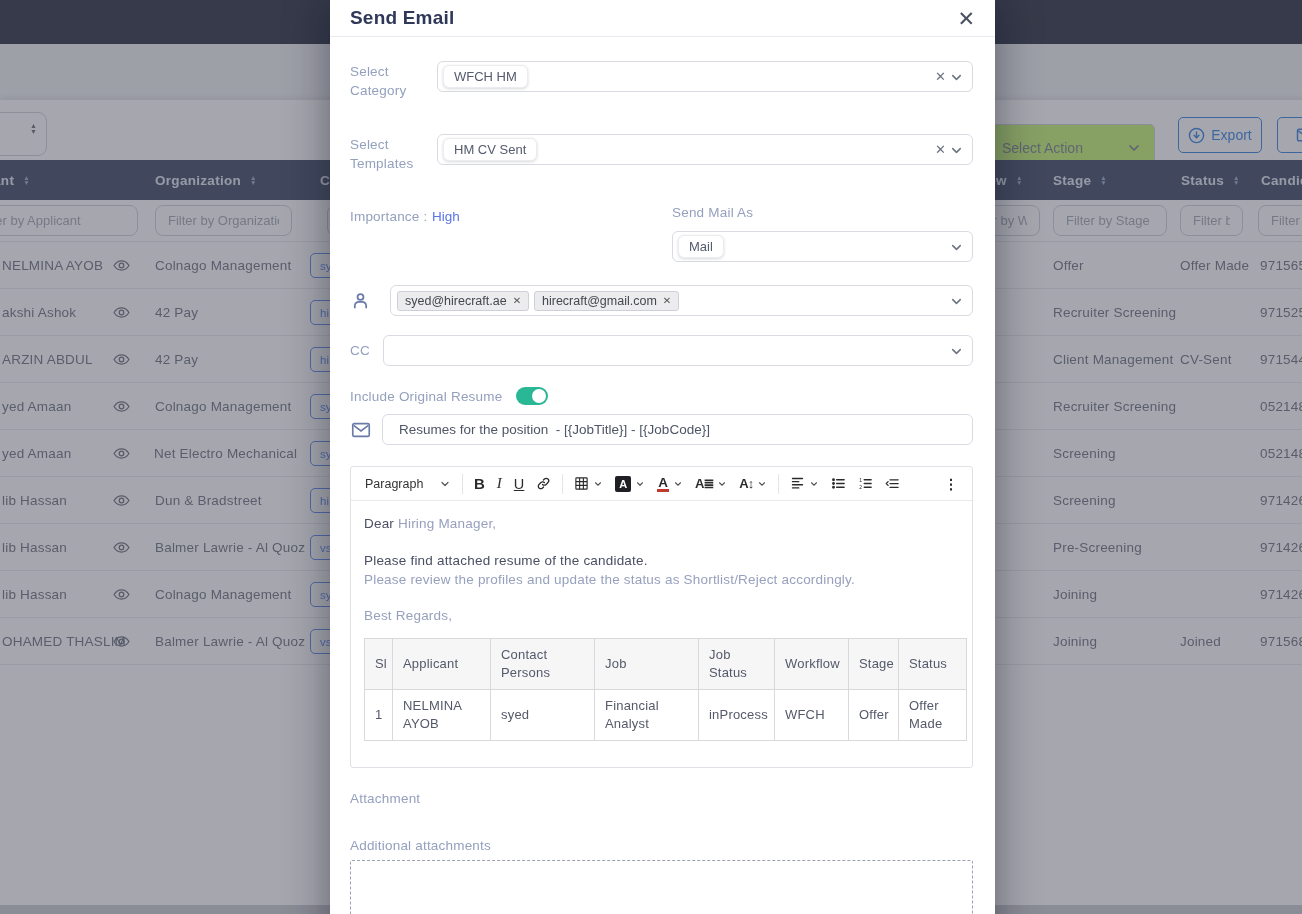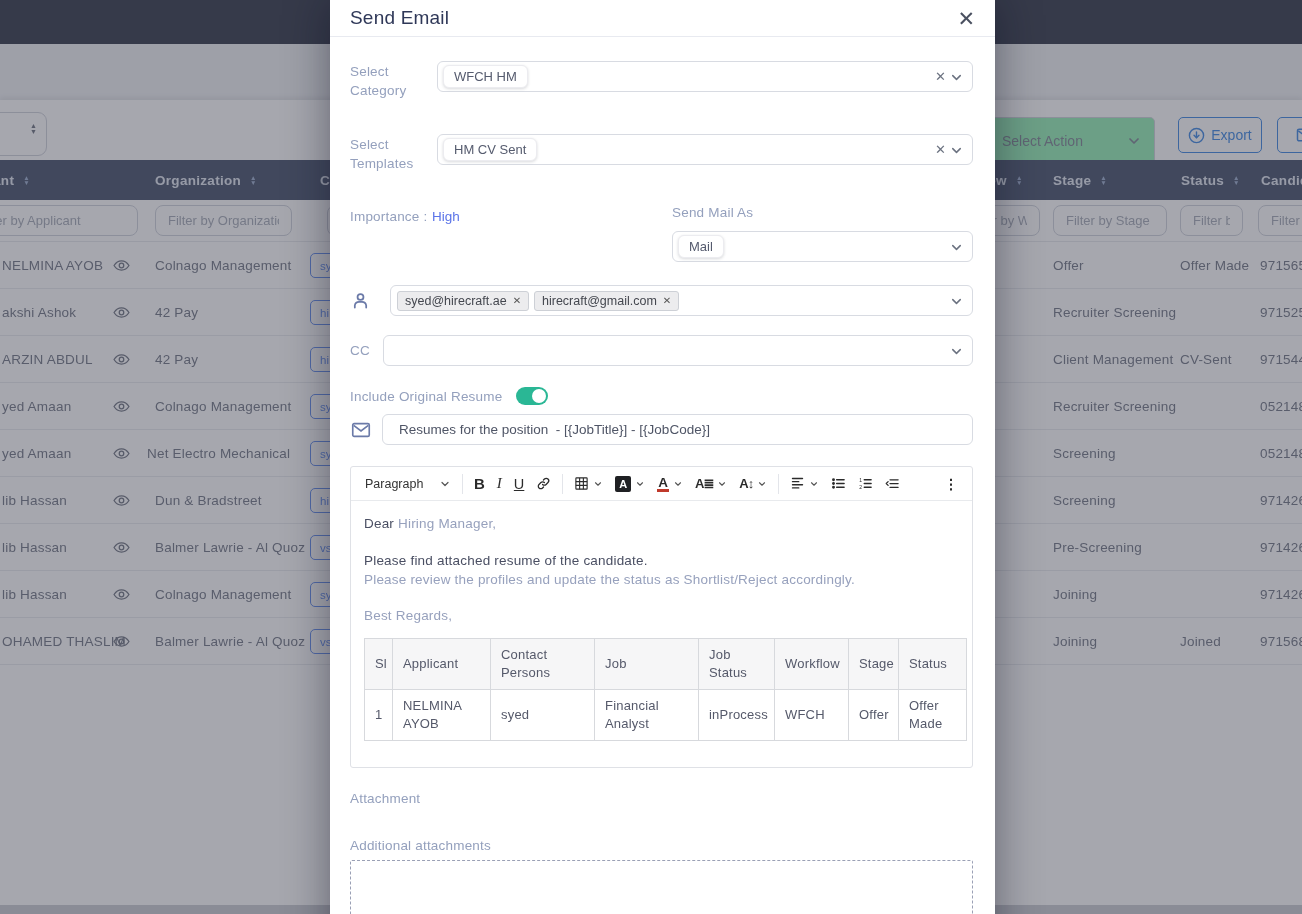--- a/index.html
+++ b/index.html
@@ -11,21 +11,21 @@
   .bg { position:absolute; inset:0; z-index:0; }
   .topbar { position:absolute; top:0; left:0; right:0; height:44px; background:#161c2e; }
   .panel { position:absolute; top:100px; left:0; right:0; bottom:9px; background:#fff;
     box-shadow:0 -2px 5px rgba(20,25,40,.10); }
   .footer-strip { position:absolute; bottom:0; left:0; right:0; height:9px; background:#c5c7cd; }
 
   .page-size { position:absolute; left:-24px; top:112px; width:71px; height:44px; background:#fff;
     border:1px solid #c9ccd6; border-radius:9px; }
   .page-size .ud { position:absolute; right:9px; top:10px; display:flex; flex-direction:column;
     align-items:center; color:#5a6070; font-size:7px; line-height:6px; }
-  .select-action { position:absolute; left:985px; top:117px; width:170px; height:48px; background:#86efac;
+  .select-action { position:absolute; left:985px; top:124px; width:170px; height:48px; background:#bef264;
     border:1px solid #c9ccd6; border-radius:5px; display:flex; align-items:center; padding:0 12px 0 16px;
     color:#6e7585; font-size:14px; }
   .select-action svg { margin-left:auto; }
   .btn-blue { position:absolute; top:117px; height:36px; background:#fff; border:1px solid #2478e0;
     border-radius:5px; color:#2478e0; font-size:14px; display:flex; align-items:center; justify-content:center; gap:6px; }
   .btn-export { left:1178px; width:84px; }
   .btn-mail { left:1277px; width:56px; }
 
   .grid-head { position:absolute; top:160px; left:0; right:0; height:40px; background:#2d3a56; overflow:hidden; }
   .gh { position:absolute; top:0; height:40px; display:flex; align-items:center; gap:9px;
@@ -47,21 +47,21 @@
     border-radius:5px; color:#4f7ff0; font-size:11.5px; display:flex; align-items:center; padding:0 9px;
     background:#fff; overflow:hidden; }
 
   
   .overlay { position:absolute; inset:0; background:rgba(84,86,100,0.52); z-index:5; }
 
   
   .modal { position:absolute; left:330px; top:0; width:665px; height:1000px; background:#fff; z-index:10;
     box-shadow:0 0 42px rgba(10,14,30,.45); }
   .m-head { height:36px; display:flex; align-items:center; padding:0 20px; }
-  .m-title { font-size:19px; font-weight:normal; color:#2f3858; letter-spacing:.2px; }
+  .m-title { font-size:19px; font-weight:bold; color:#2f3858; letter-spacing:.2px; }
   .m-close { margin-left:auto; color:#4a5060; font-size:21px; line-height:1; cursor:pointer; font-weight:300; }
   .m-divider { height:1px; background:#e8eaf0; }
   .m-body { padding:24px 22px 0 20px; }
 
   .lbl { color:#94a0bd; font-size:13.5px; letter-spacing:.2px; }
   .frow { display:flex; }
   .sel { position:relative; border:1px solid #d8dbe2; border-radius:6px; height:31px; background:#fff;
     display:flex; align-items:center; padding:0 40px 0 5px; }
   .sel .chip-w { background:#fff; border:1px solid #ececf0; border-radius:6px; padding:3px 10px;
     font-size:13px; color:#555b6e; box-shadow:0 1px 3px rgba(40,45,60,.18); white-space:nowrap; }
@@ -260,21 +260,21 @@
           <div class="cell" style="left: 1260px;">052148</div>
         </div>
         <div class="bg-row">
           <div class="cell" style="left: 2px;">yed Amaan</div>
           <div class="cell" style="left: 113px;">
             <svg width="17" height="17" viewBox="0 0 24 24" fill="none" stroke="#5b6170" stroke-width="1.8">
               <path d="M1.5 12S5.5 5.5 12 5.5 22.5 12 22.5 12 18.5 18.5 12 18.5 1.5 12 1.5 12z"></path>
               <circle cx="12" cy="12" r="3.2"></circle>
             </svg>
           </div>
-          <div class="cell" style="left: 147px;">Net Electro Mechanical</div>
+          <div class="cell" style="left: 154px;">Net Electro Mechanical</div>
           <span class="bg-chip">sy</span>
           <div class="cell" style="left: 1053px;">Screening</div>
           <div class="cell" style="left: 1180px;"></div>
           <div class="cell" style="left: 1260px;">052148</div>
         </div>
         <div class="bg-row">
           <div class="cell" style="left: 2px;">lib Hassan</div>
           <div class="cell" style="left: 113px;">
             <svg width="17" height="17" viewBox="0 0 24 24" fill="none" stroke="#5b6170" stroke-width="1.8">
               <path d="M1.5 12S5.5 5.5 12 5.5 22.5 12 22.5 12 18.5 18.5 12 18.5 1.5 12 1.5 12z"></path>

